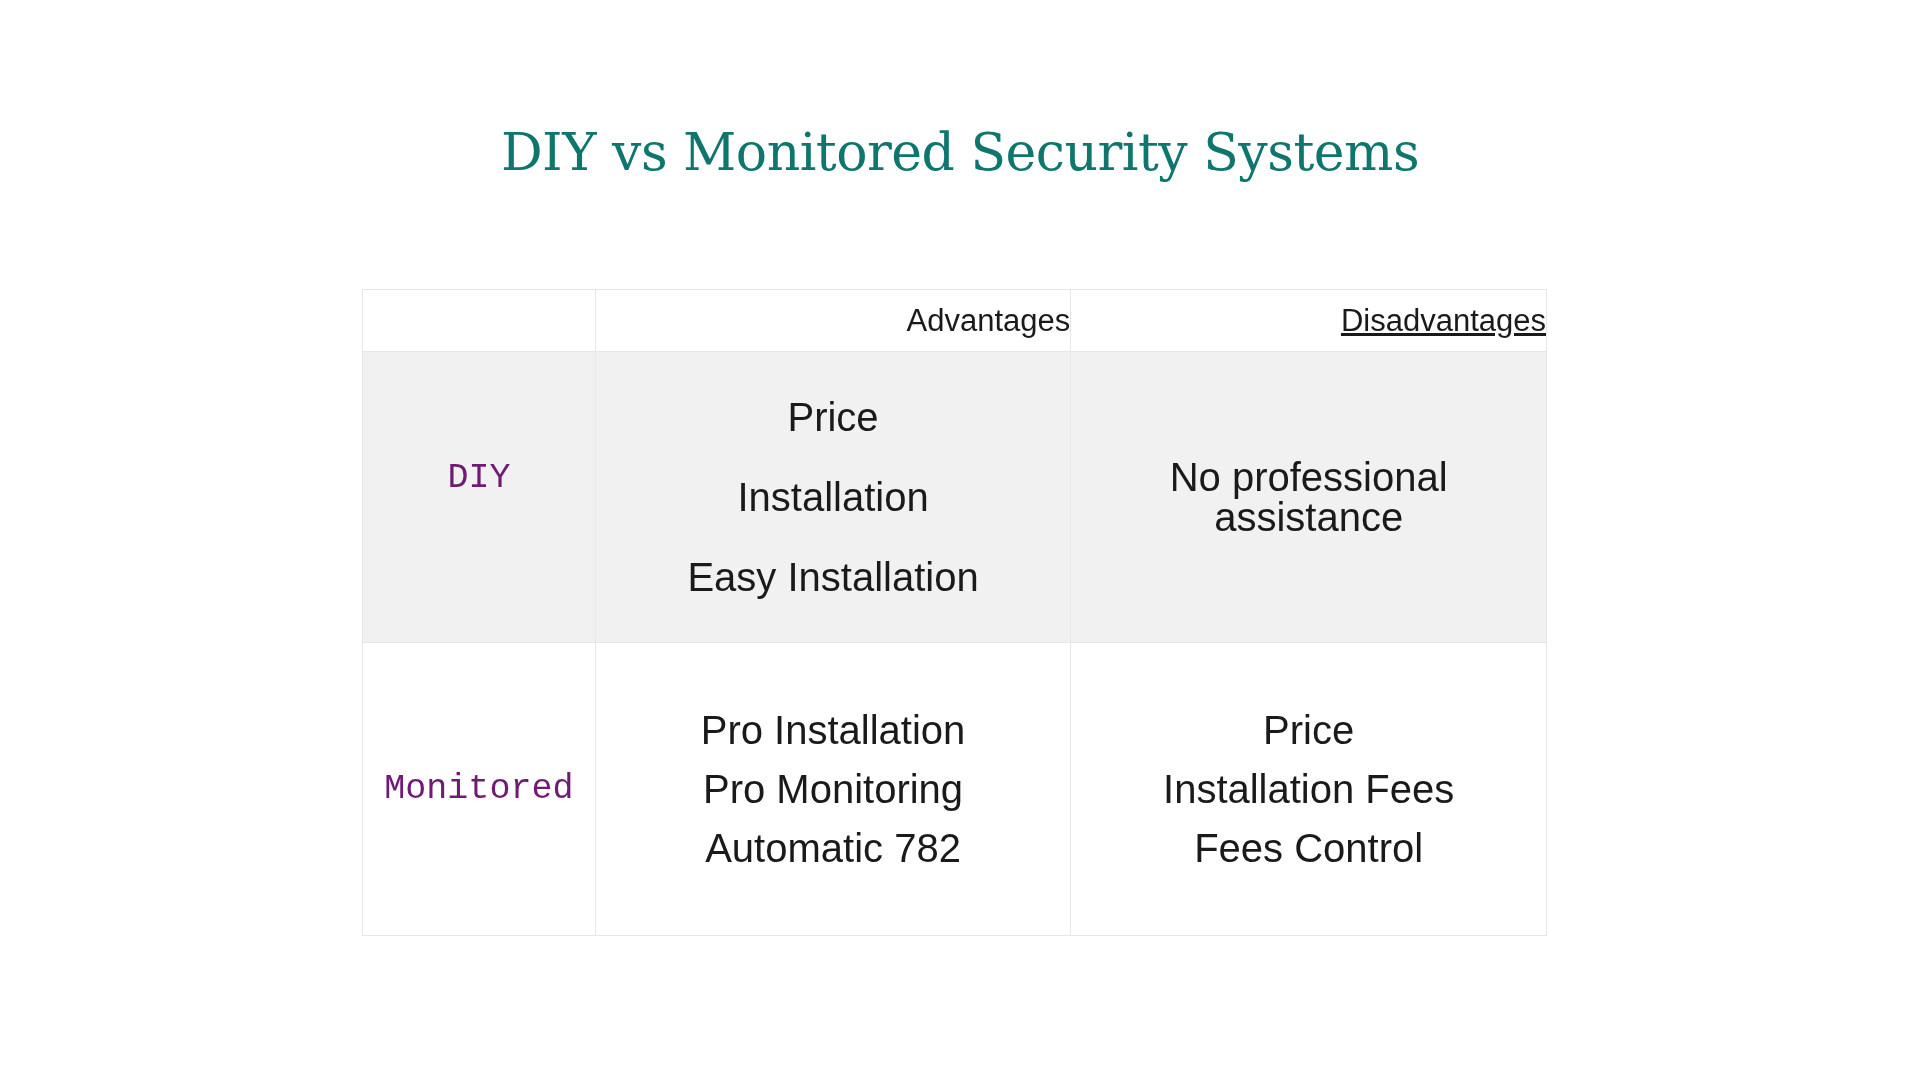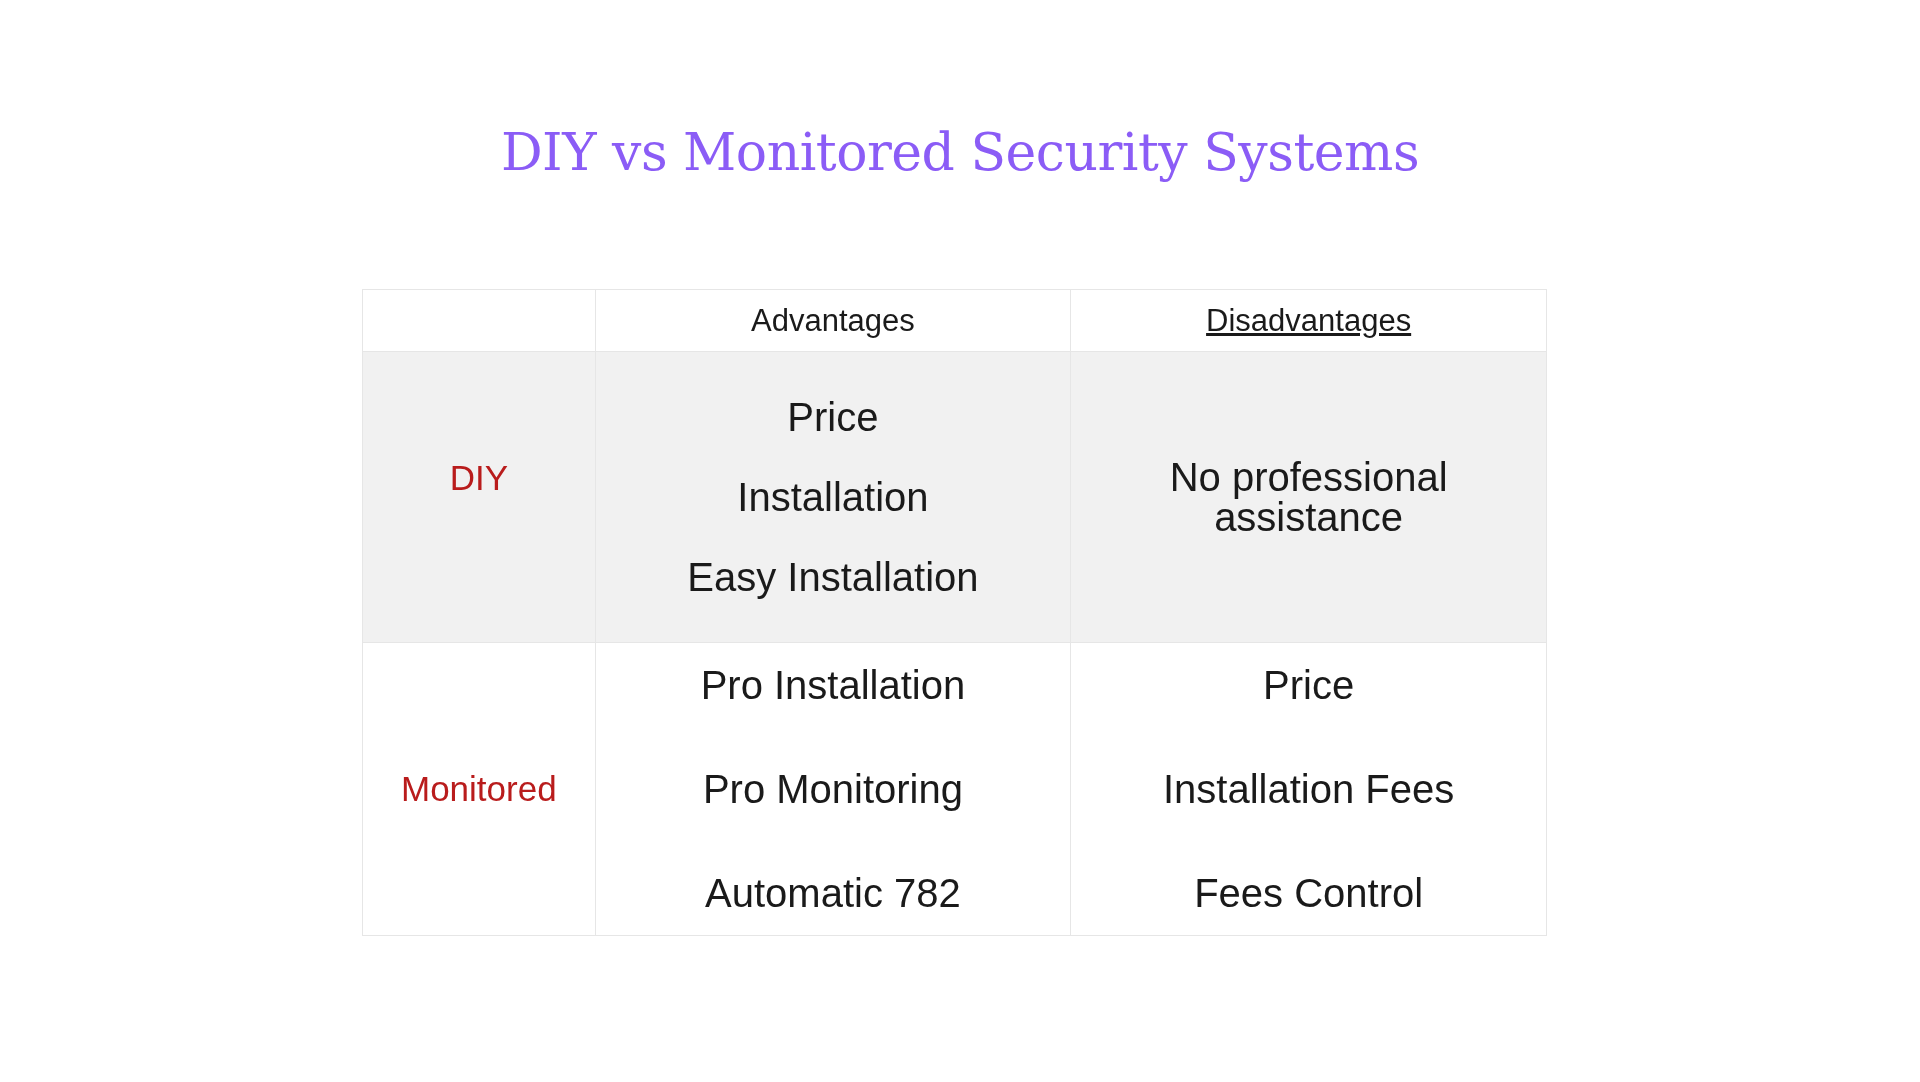--- a/index.html
+++ b/index.html
@@ -1,34 +1,34 @@
 <!DOCTYPE html>
 <html><head>
 <meta charset="utf-8">
 <style>
   html, body { margin:0; padding:0; background:#ffffff; }
   body { width:1920px; height:1082px; position:relative; overflow:hidden; }
   .title {
     position:absolute; left:0; right:0; top:122px; text-align:center;
-    font-family:"DejaVu Serif", serif; font-size:52px; color:#8b5cf6; letter-spacing:-0.5px;
+    font-family:"DejaVu Serif", serif; font-size:52px; color:#0f766e; letter-spacing:-0.5px;
   }
   table {
     position:absolute; left:362px; top:289px; width:1185px;
     border-collapse:collapse; font-family:"Liberation Sans", sans-serif; color:#1a1a1a;
   }
   td, th { border:1px solid #e6e6e6; text-align:center; vertical-align:middle; font-weight:normal; padding:0; }
-  th { height:61px; font-size:31px; }
+  th { height:61px; font-size:31px;text-align:right; }
   .c0 { width:232px; }
   .c1 { width:476px; }
   .c2 { width:476px;text-decoration:underline; }
   tr.diy td { background:#f1f1f1; height:290px; }
   tr.mon td { background:#ffffff; height:292px; }
-  .rowlabel { font-size:35px; color:#b91c1c; }
+  .rowlabel { font-size:35px; color:#701a75;font-family:Liberation Mono, monospace; }
   .item { font-size:40px; line-height:40px; margin:0; }
-  .list { display:flex; flex-direction:column; gap:64px; }
+  .list { display:flex; flex-direction:column; gap:19px; }
 </style>
 </head>
 <body>
 
 <div class="title">DIY vs Monitored Security Systems</div>
 
 <table>
   <tbody>
       <tr>
     <th class="c0"></th>

